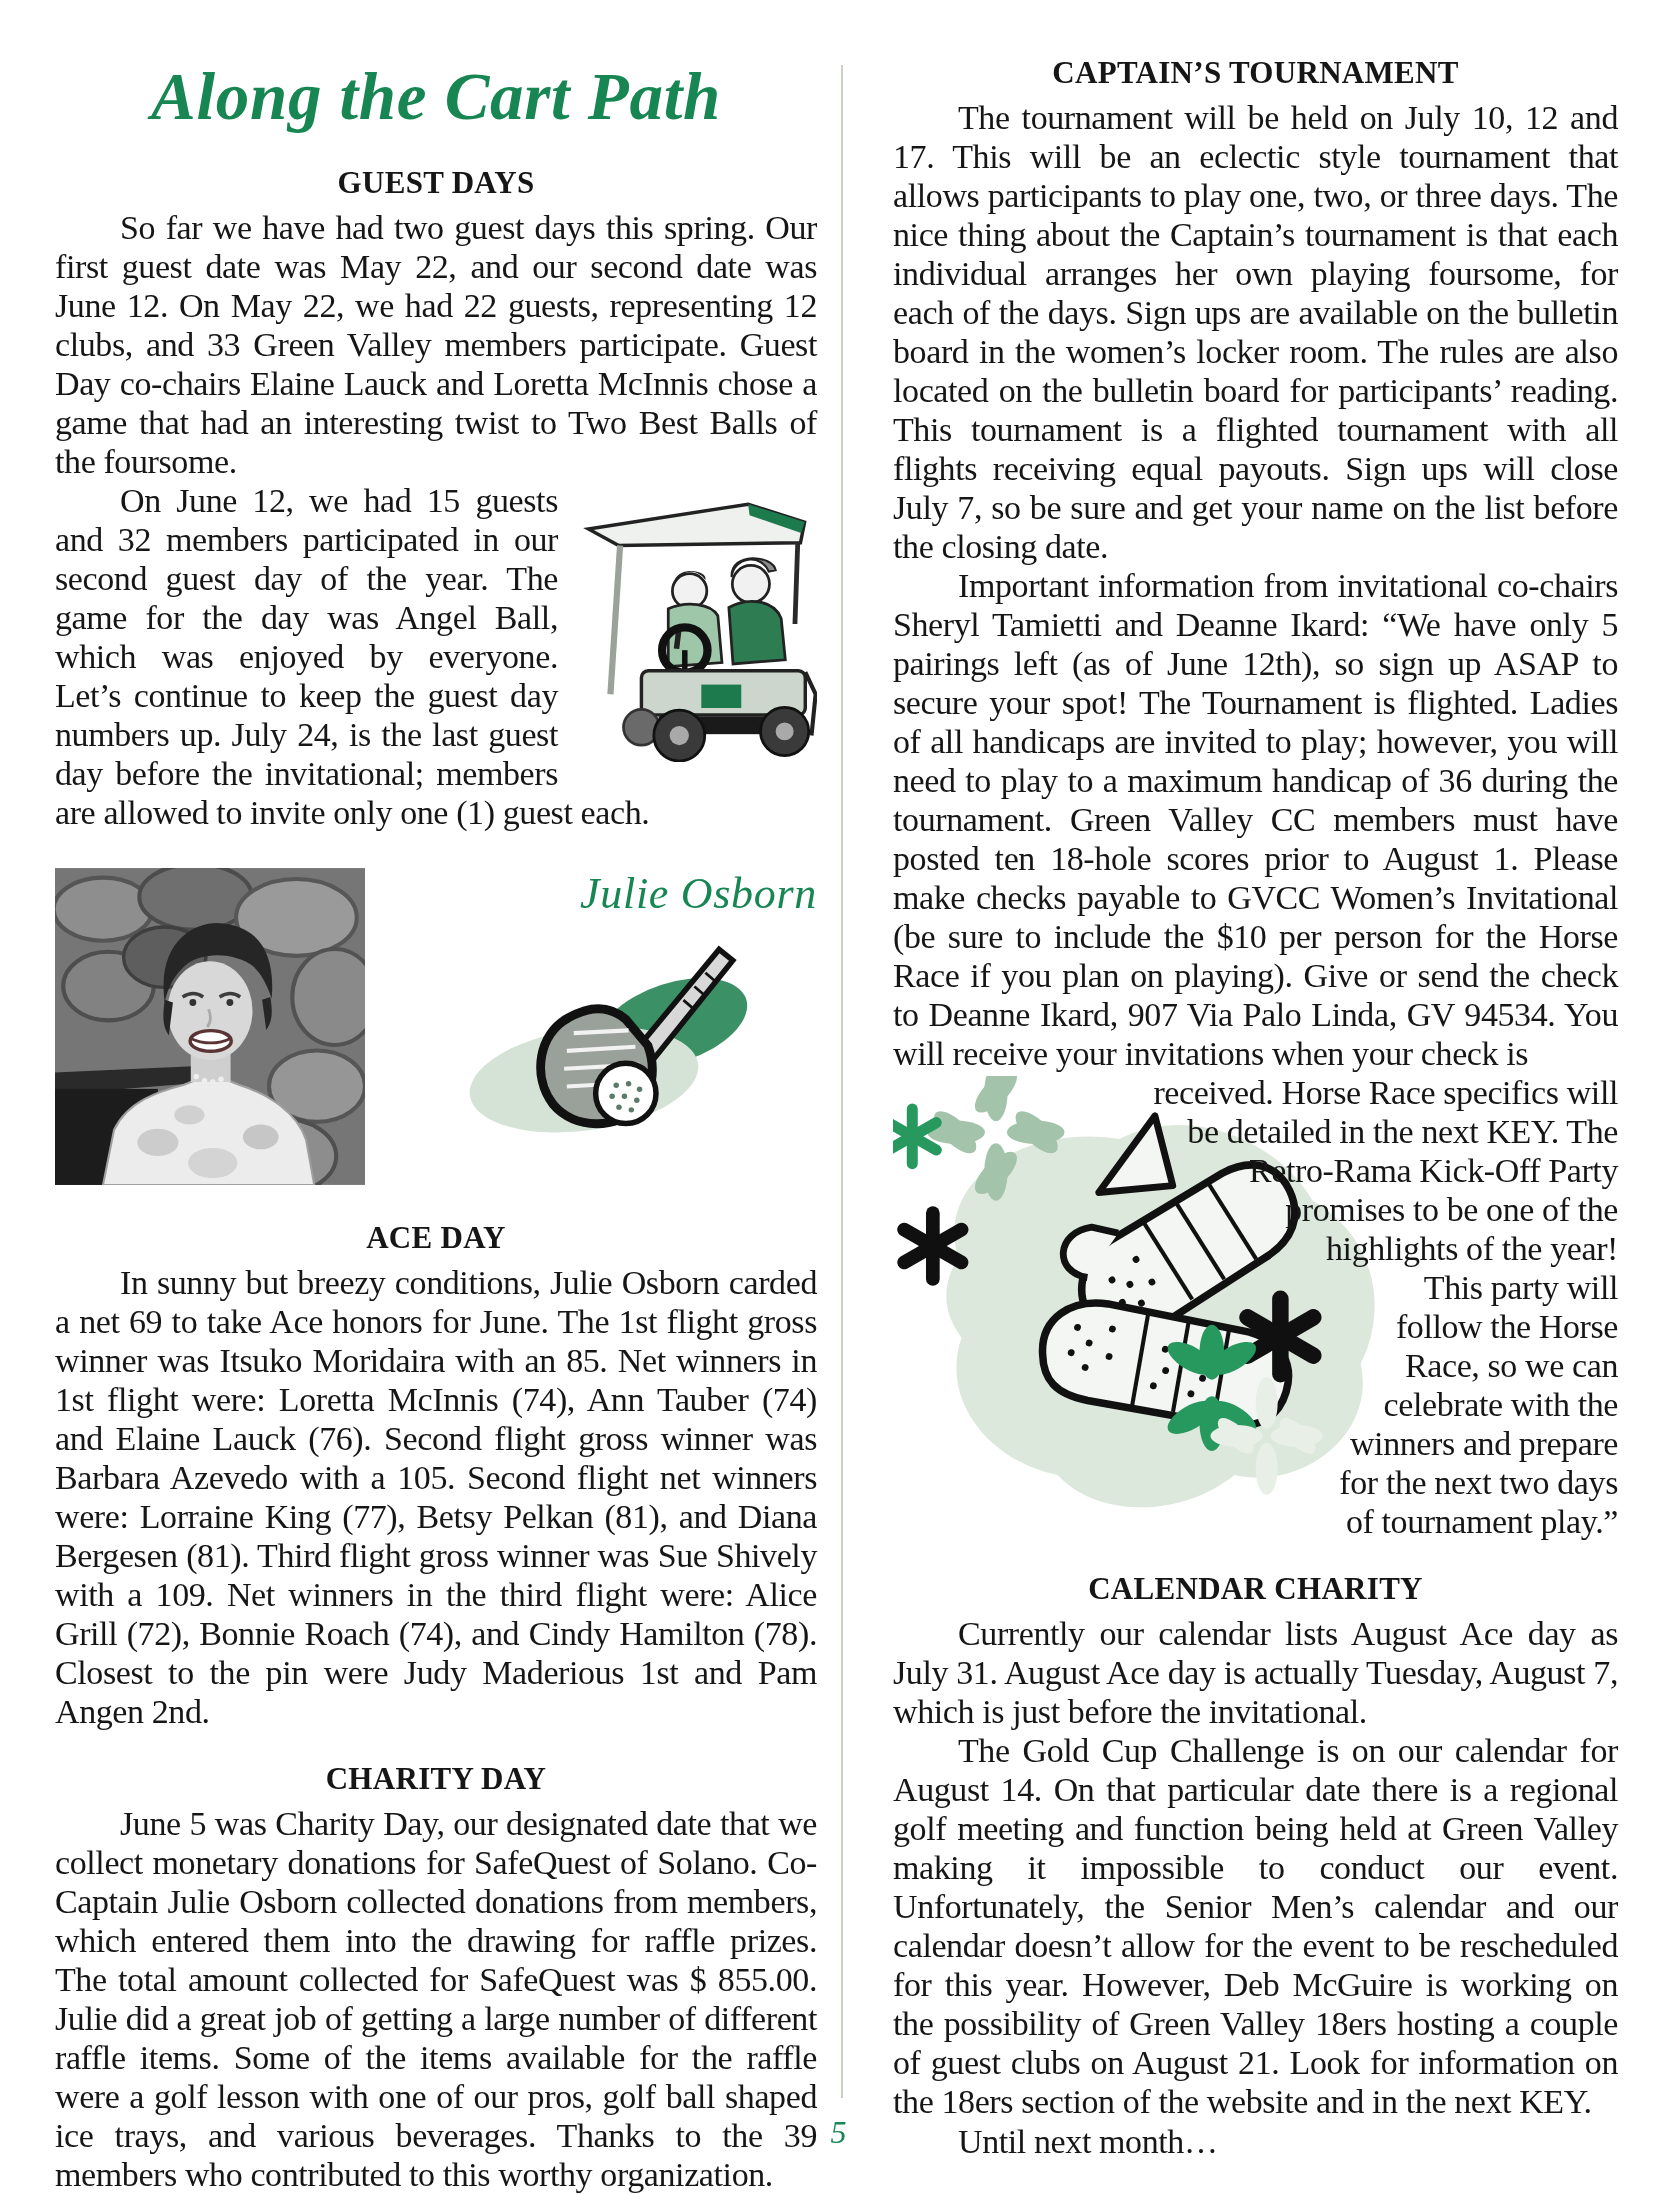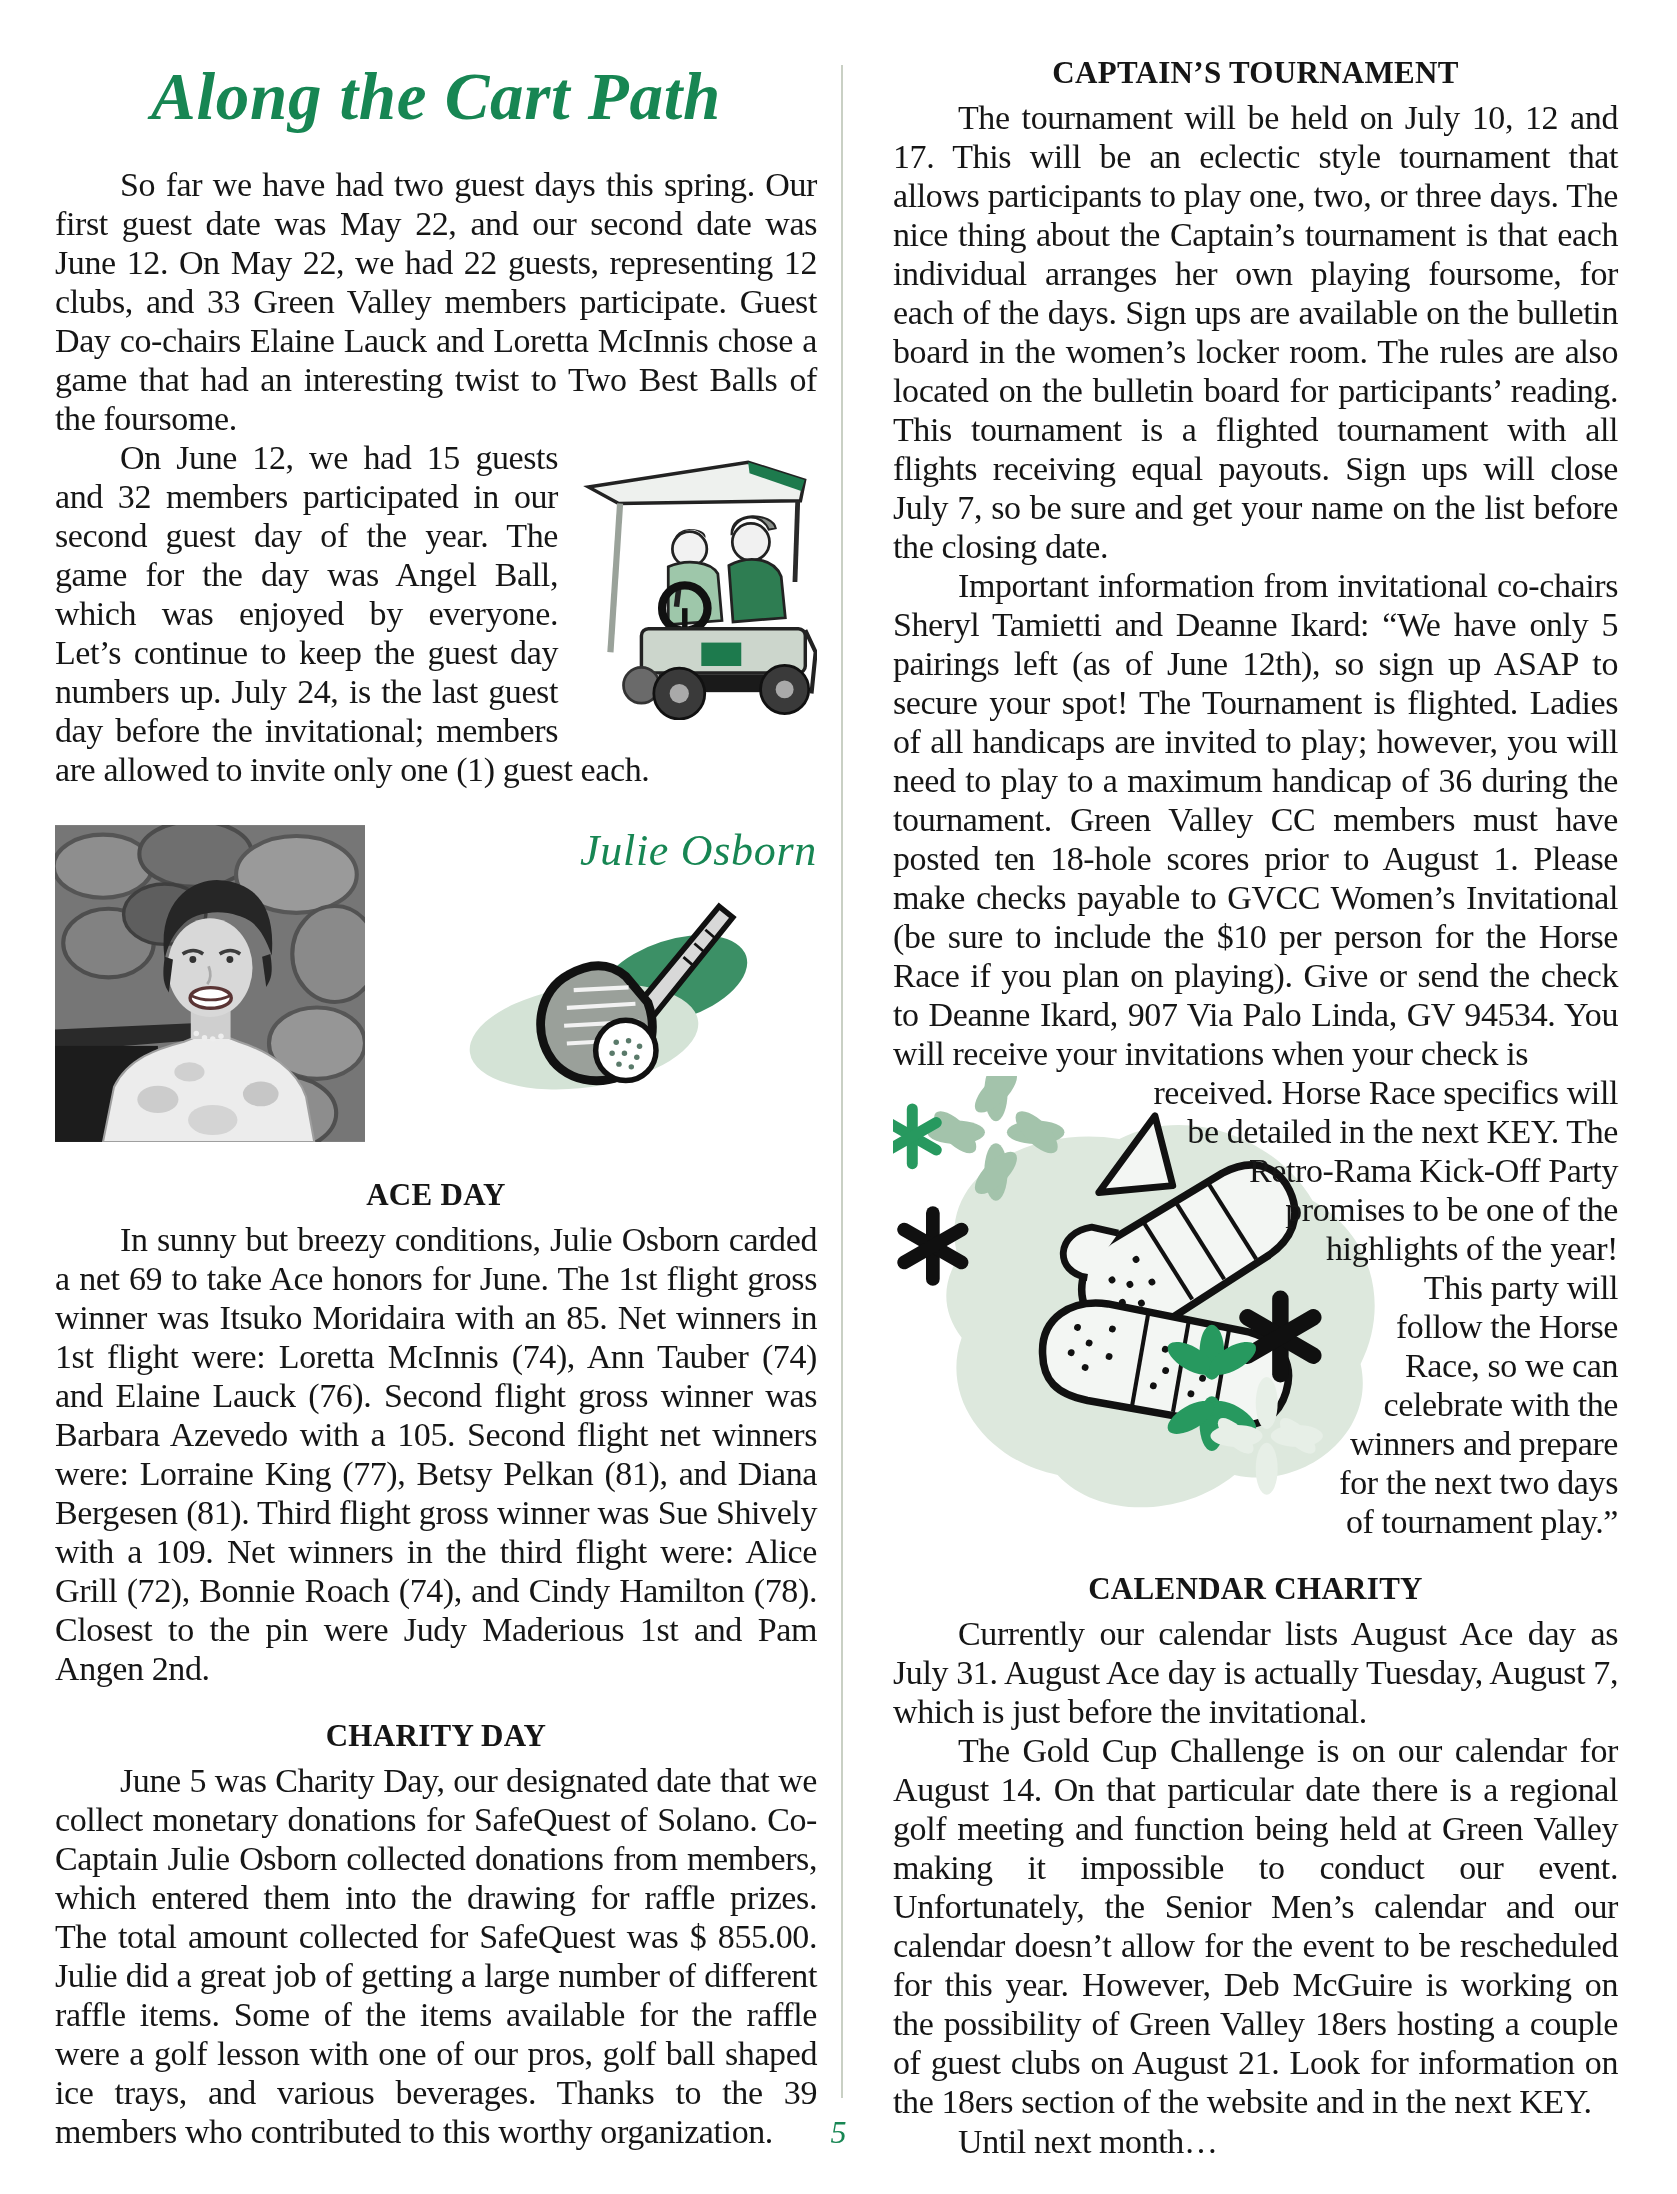--- a/index.html
+++ b/index.html
@@ -38,20 +38,21 @@
 </head>
 <body>
 
 <div class="page">
 
   <div class="col col-left">
 
     <h1 class="page-title">Along the Cart Path</h1>
 
 
+    <div class="sec-head">GUEST DAYS</div>
     <p class="indent">So far we have had two guest days this spring. Our first guest date was May 22, and our second date was June 12. On May 22, we had 22 guests, representing 12 clubs, and 33 Green Valley members participate. Guest Day co-chairs Elaine Lauck and Loretta McInnis chose a game that had an interesting twist to Two Best Balls of the foursome.</p>
 
     <div class="cart-float">
       <svg width="241" height="276" viewBox="0 0 350 400" xmlns="http://www.w3.org/2000/svg">
 
         <polygon points="18,62 250,26 332,52 326,82 62,86" fill="#eef1ee" stroke="#222" stroke-width="5"></polygon>
         <polygon points="250,26 332,52 327,68 252,42" fill="#1d7a4d"></polygon>
 
         <line x1="64" y1="86" x2="50" y2="302" stroke="#9aa29a" stroke-width="9"></line>
         <line x1="322" y1="82" x2="318" y2="200" stroke="#2a2a2a" stroke-width="7"></line>

